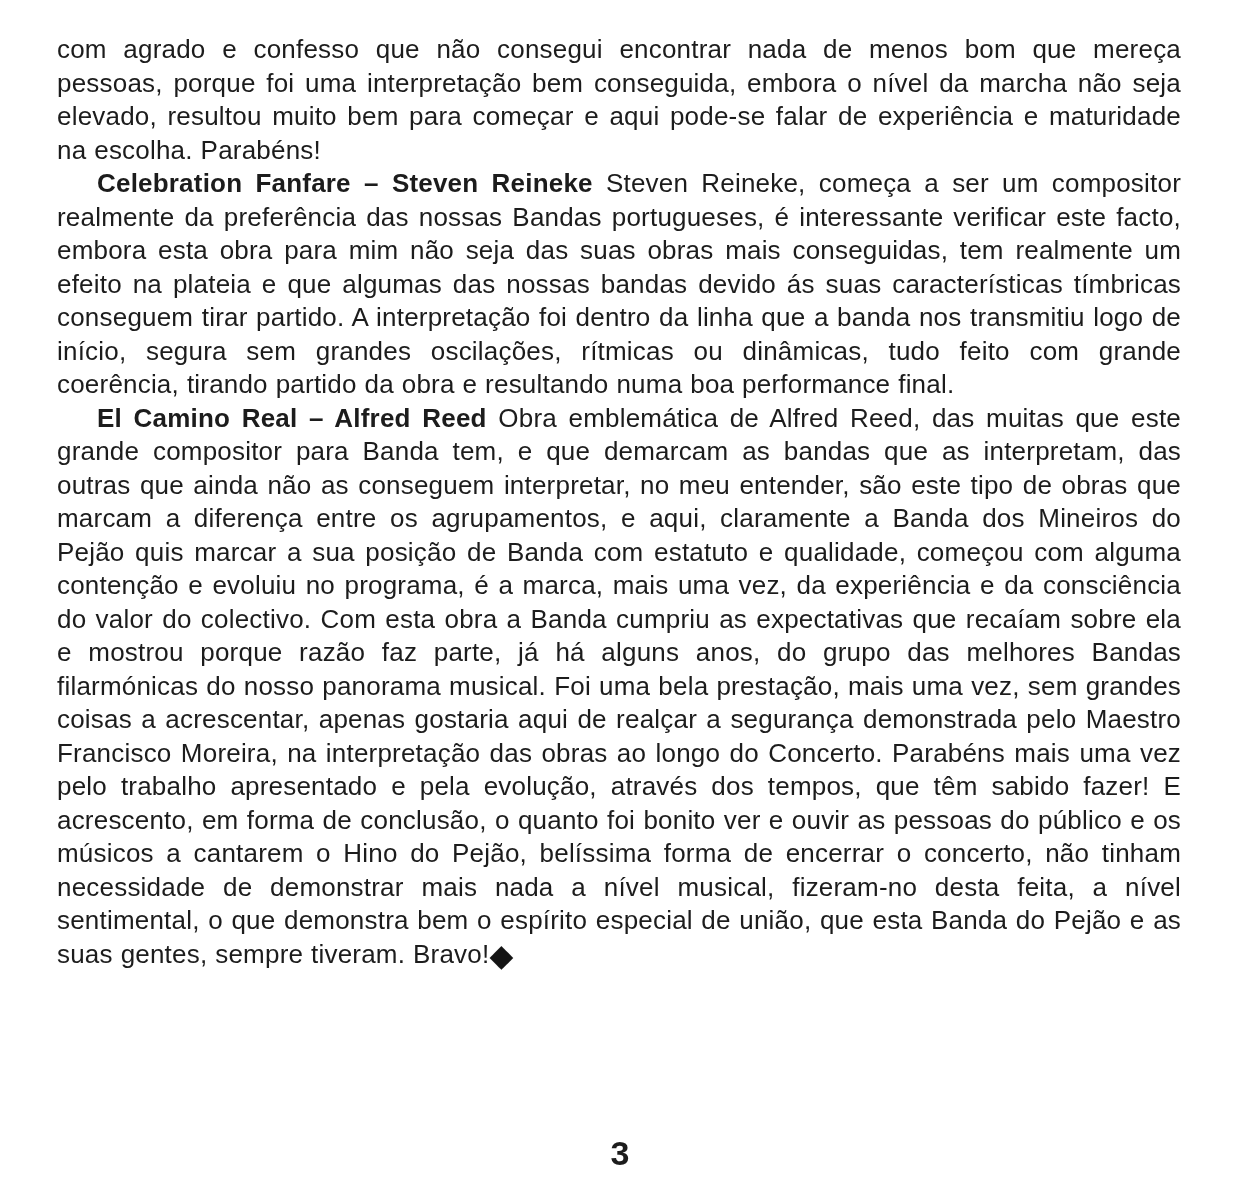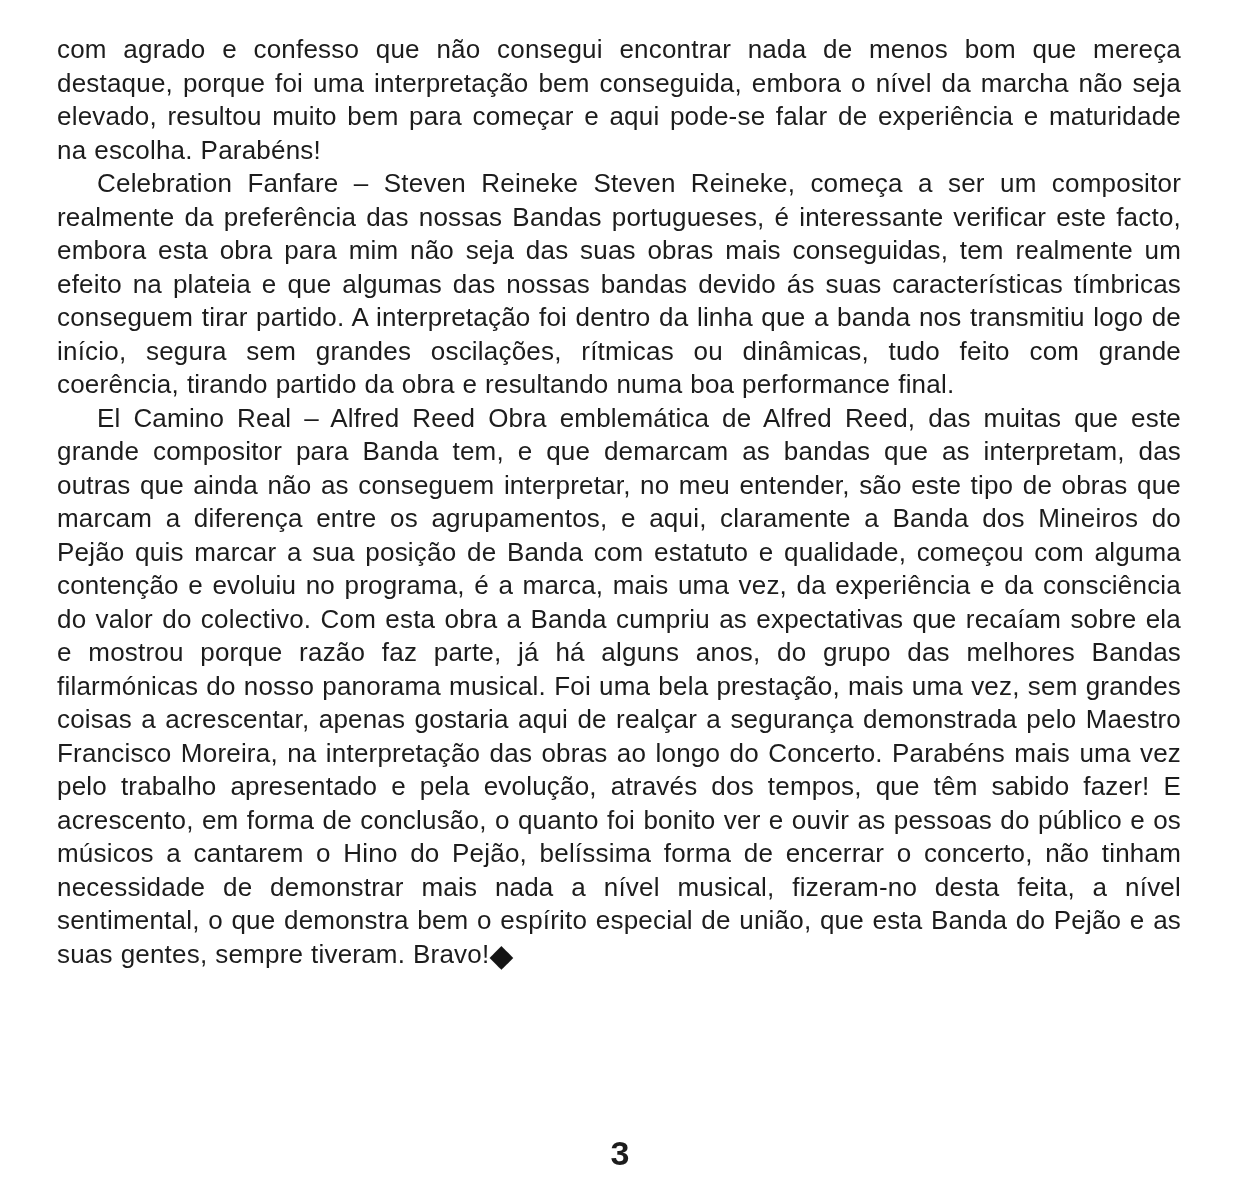--- a/index.html
+++ b/index.html
@@ -27,21 +27,21 @@
     line-height: 33.5px;
     text-align: justify;
     letter-spacing: 0.2px;
     word-spacing: 0.5px;
     color: #1c1c1c;
   }
   .para.indent {
     text-indent: 40px;
   }
   .bold-lead {
-    font-weight: normal;
+    font-weight: bold;
   }
   .endmark {
     font-size: 31px;
     line-height: 1;
     vertical-align: -3px;
     letter-spacing: 0;
     color: #141414;
   }
   .page-number {
     position: absolute;
@@ -52,21 +52,21 @@
     font-size: 34px;
     font-weight: bold;
     color: #1c1c1c;
   }
 </style>
 </head>
 <body>
 
 <div class="page">
 
-  <p class="para"><span>com agrado e confesso que não consegui encontrar nada de menos bom que mereça destaque, porque foi uma interpretação bem conseguida, embora o nível da marcha não seja elevado, resultou muito bem para começar e aqui pode-se falar de experiência e maturidade na escolha. Parabéns!</span></p>
+  <p class="para"><span>com agrado e confesso que não consegui encontrar nada de menos bom que mereça pessoas, porque foi uma interpretação bem conseguida, embora o nível da marcha não seja elevado, resultou muito bem para começar e aqui pode-se falar de experiência e maturidade na escolha. Parabéns!</span></p>
 
   <p class="para indent"><span class="bold-lead">Celebration Fanfare – Steven Reineke</span> <span>Steven Reineke, começa a ser um compositor realmente da preferência das nossas Bandas portugueses, é interessante verificar este facto, embora esta obra para mim não seja das suas obras mais conseguidas, tem realmente um efeito na plateia e que algumas das nossas bandas devido ás suas características tímbricas conseguem tirar partido. A interpretação foi dentro da linha que a banda nos transmitiu logo de início, segura sem grandes oscilações, rítmicas ou dinâmicas, tudo feito com grande coerência, tirando partido da obra e resultando numa boa performance final.</span></p>
 
   <p class="para indent"><span class="bold-lead">El Camino Real – Alfred Reed</span> <span>Obra emblemática de Alfred Reed, das muitas que este grande compositor para Banda tem, e que demarcam as bandas que as interpretam, das outras que ainda não as conseguem interpretar, no meu entender, são este tipo de obras que marcam a diferença entre os agrupamentos, e aqui, claramente a Banda dos Mineiros do Pejão quis marcar a sua posição de Banda com estatuto e qualidade, começou com alguma contenção e evoluiu no programa, é a marca, mais uma vez, da experiência e da consciência do valor do colectivo. Com esta obra a Banda cumpriu as expectativas que recaíam sobre ela e mostrou porque razão faz parte, já há alguns anos, do grupo das melhores Bandas filarmónicas do nosso panorama musical. Foi uma bela prestação, mais uma vez, sem grandes coisas a acrescentar, apenas gostaria aqui de realçar a segurança demonstrada pelo Maestro Francisco Moreira, na interpretação das obras ao longo do Concerto. Parabéns mais uma vez pelo trabalho apresentado e pela evolução, através dos tempos, que têm sabido fazer! E acrescento, em forma de conclusão, o quanto foi bonito ver e ouvir as pessoas do público e os músicos a cantarem o Hino do Pejão, belíssima forma de encerrar o concerto, não tinham necessidade de demonstrar mais nada a nível musical, fizeram-no desta feita, a nível sentimental, o que demonstra bem o espírito especial de união, que esta Banda do Pejão e as suas gentes, sempre tiveram. Bravo!</span><span class="endmark">◆</span></p>
 
 </div>
 
 <div class="page-number">3</div>
 
 </body></html>

